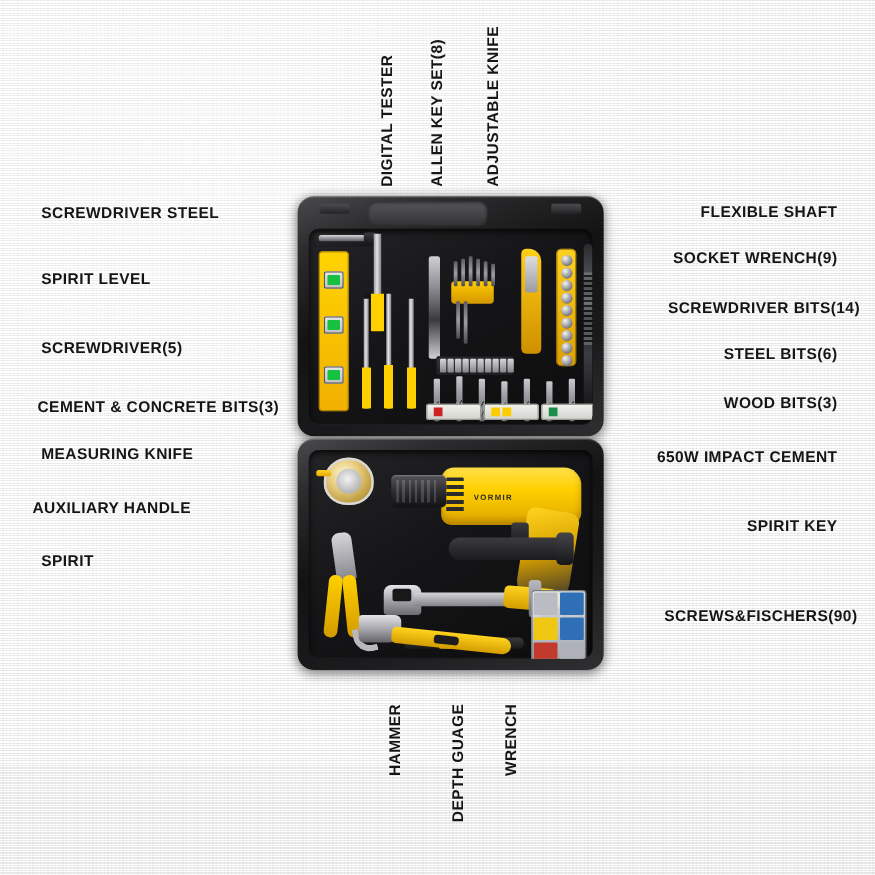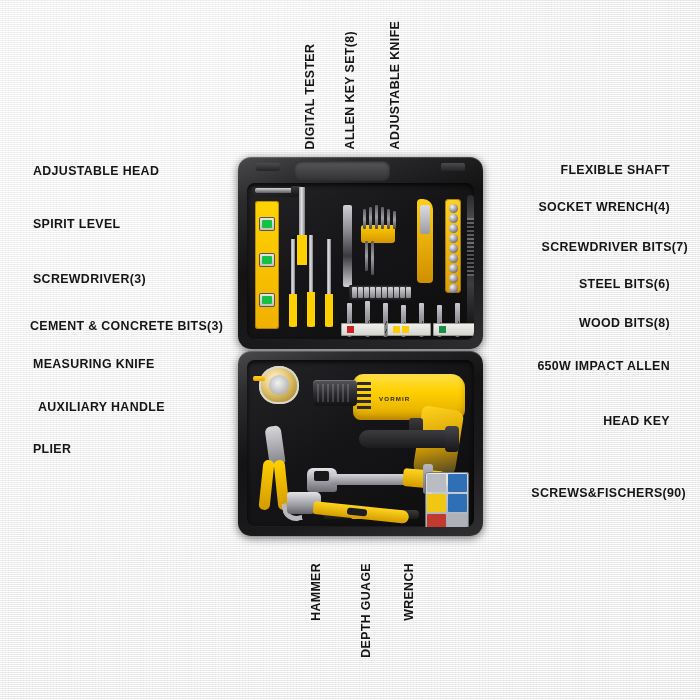--- a/index.html
+++ b/index.html
@@ -543,47 +543,47 @@
           <div style="left:23px;top:22px;width:19px;height:18px;background:#2f6fb5;"></div>
           <div style="left:2px;top:42px;width:19px;height:18px;background:#c23a2e;"></div>
           <div style="left:23px;top:42px;width:19px;height:18px;background:#aeb2b8;"></div>
         </div>
       </div>
     </div>
   </div>
 
   <div id="callout-layer">
       <div class="dash-h" style="left: 25px; top: 182px; width: 244px;"></div>
-      <div class="lbl left" style="left: 33px; top: 177px;">ADJUSTABLE HEAD</div>
+      <div class="lbl left" style="left: 33px; top: 177px;">SCREWDRIVER STEEL</div>
       <div class="dash-h" style="left: 25px; top: 235px; width: 238px;"></div>
       <div class="lbl left" style="left: 33px; top: 230px;">SPIRIT LEVEL</div>
       <div class="dash-h" style="left: 25px; top: 290px; width: 230px;"></div>
-      <div class="lbl left" style="left: 33px; top: 285px;">SCREWDRIVER(3)</div>
+      <div class="lbl left" style="left: 33px; top: 285px;">SCREWDRIVER(5)</div>
       <div class="dash-h" style="left: 25px; top: 337px; width: 237px;"></div>
       <div class="lbl left" style="left: 30px; top: 332px;">CEMENT &amp; CONCRETE BITS(3)</div>
       <div class="dash-h" style="left: 28px; top: 375px; width: 226px;"></div>
       <div class="lbl left" style="left: 33px; top: 370px;">MEASURING KNIFE</div>
       <div class="dash-h" style="left: 25px; top: 418px; width: 268px;"></div>
-      <div class="lbl left" style="left: 38px; top: 413px;">AUXILIARY HANDLE</div>
+      <div class="lbl left" style="left: 26px; top: 413px;">AUXILIARY HANDLE</div>
       <div class="dash-h" style="left: 25px; top: 460px; width: 238px;"></div>
-      <div class="lbl left" style="left: 33px; top: 455px;">PLIER</div>
+      <div class="lbl left" style="left: 33px; top: 455px;">SPIRIT</div>
       <div class="dash-h" style="left: 447px; top: 181px; width: 240px;"></div>
       <div class="lbl right" style="left: 670px; top: 176px;">FLEXIBLE SHAFT</div>
       <div class="dash-h" style="left: 446px; top: 218px; width: 241px;"></div>
-      <div class="lbl right" style="left: 670px; top: 213px;">SOCKET WRENCH(4)</div>
+      <div class="lbl right" style="left: 670px; top: 213px;">SOCKET WRENCH(9)</div>
       <div class="dash-h" style="left: 434px; top: 258px; width: 256px;"></div>
-      <div class="lbl right" style="left: 688px; top: 253px;">SCREWDRIVER BITS(7)</div>
+      <div class="lbl right" style="left: 688px; top: 253px;">SCREWDRIVER BITS(14)</div>
       <div class="dash-h" style="left: 442px; top: 295px; width: 246px;"></div>
       <div class="lbl right" style="left: 670px; top: 290px;">STEEL BITS(6)</div>
       <div class="dash-h" style="left: 452px; top: 334px; width: 236px;"></div>
-      <div class="lbl right" style="left: 670px; top: 329px;">WOOD BITS(8)</div>
+      <div class="lbl right" style="left: 670px; top: 329px;">WOOD BITS(3)</div>
       <div class="dash-h" style="left: 469px; top: 377px; width: 219px;"></div>
-      <div class="lbl right" style="left: 670px; top: 372px;">650W IMPACT ALLEN</div>
+      <div class="lbl right" style="left: 670px; top: 372px;">650W IMPACT CEMENT</div>
       <div class="dash-h" style="left: 470px; top: 432px; width: 218px;"></div>
-      <div class="lbl right" style="left: 670px; top: 427px;">HEAD KEY</div>
+      <div class="lbl right" style="left: 670px; top: 427px;">SPIRIT KEY</div>
       <div class="dash-h" style="left: 457px; top: 504px; width: 231px;"></div>
       <div class="lbl right" style="left: 686px; top: 499px;">SCREWS&amp;FISCHERS(90)</div>
       <div class="dash-v" style="left: 311px; top: 16px; height: 176px;"></div>
       <div class="lbl vert-top" style="left: 316px; top: 137px;">DIGITAL TESTER</div>
       <div class="dash-v" style="left: 351px; top: 16px; height: 176px;"></div>
       <div class="lbl vert-top" style="left: 356px; top: 137px;">ALLEN KEY SET(8)</div>
       <div class="dash-v" style="left: 396px; top: 16px; height: 174px;"></div>
       <div class="lbl vert-top" style="left: 401px; top: 137px;">ADJUSTABLE KNIFE</div>
       <div class="dash-v" style="left: 305px; top: 538px; height: 148px;"></div>
       <div class="lbl vert-bot" style="left: 310px; top: 563px;">HAMMER</div>

